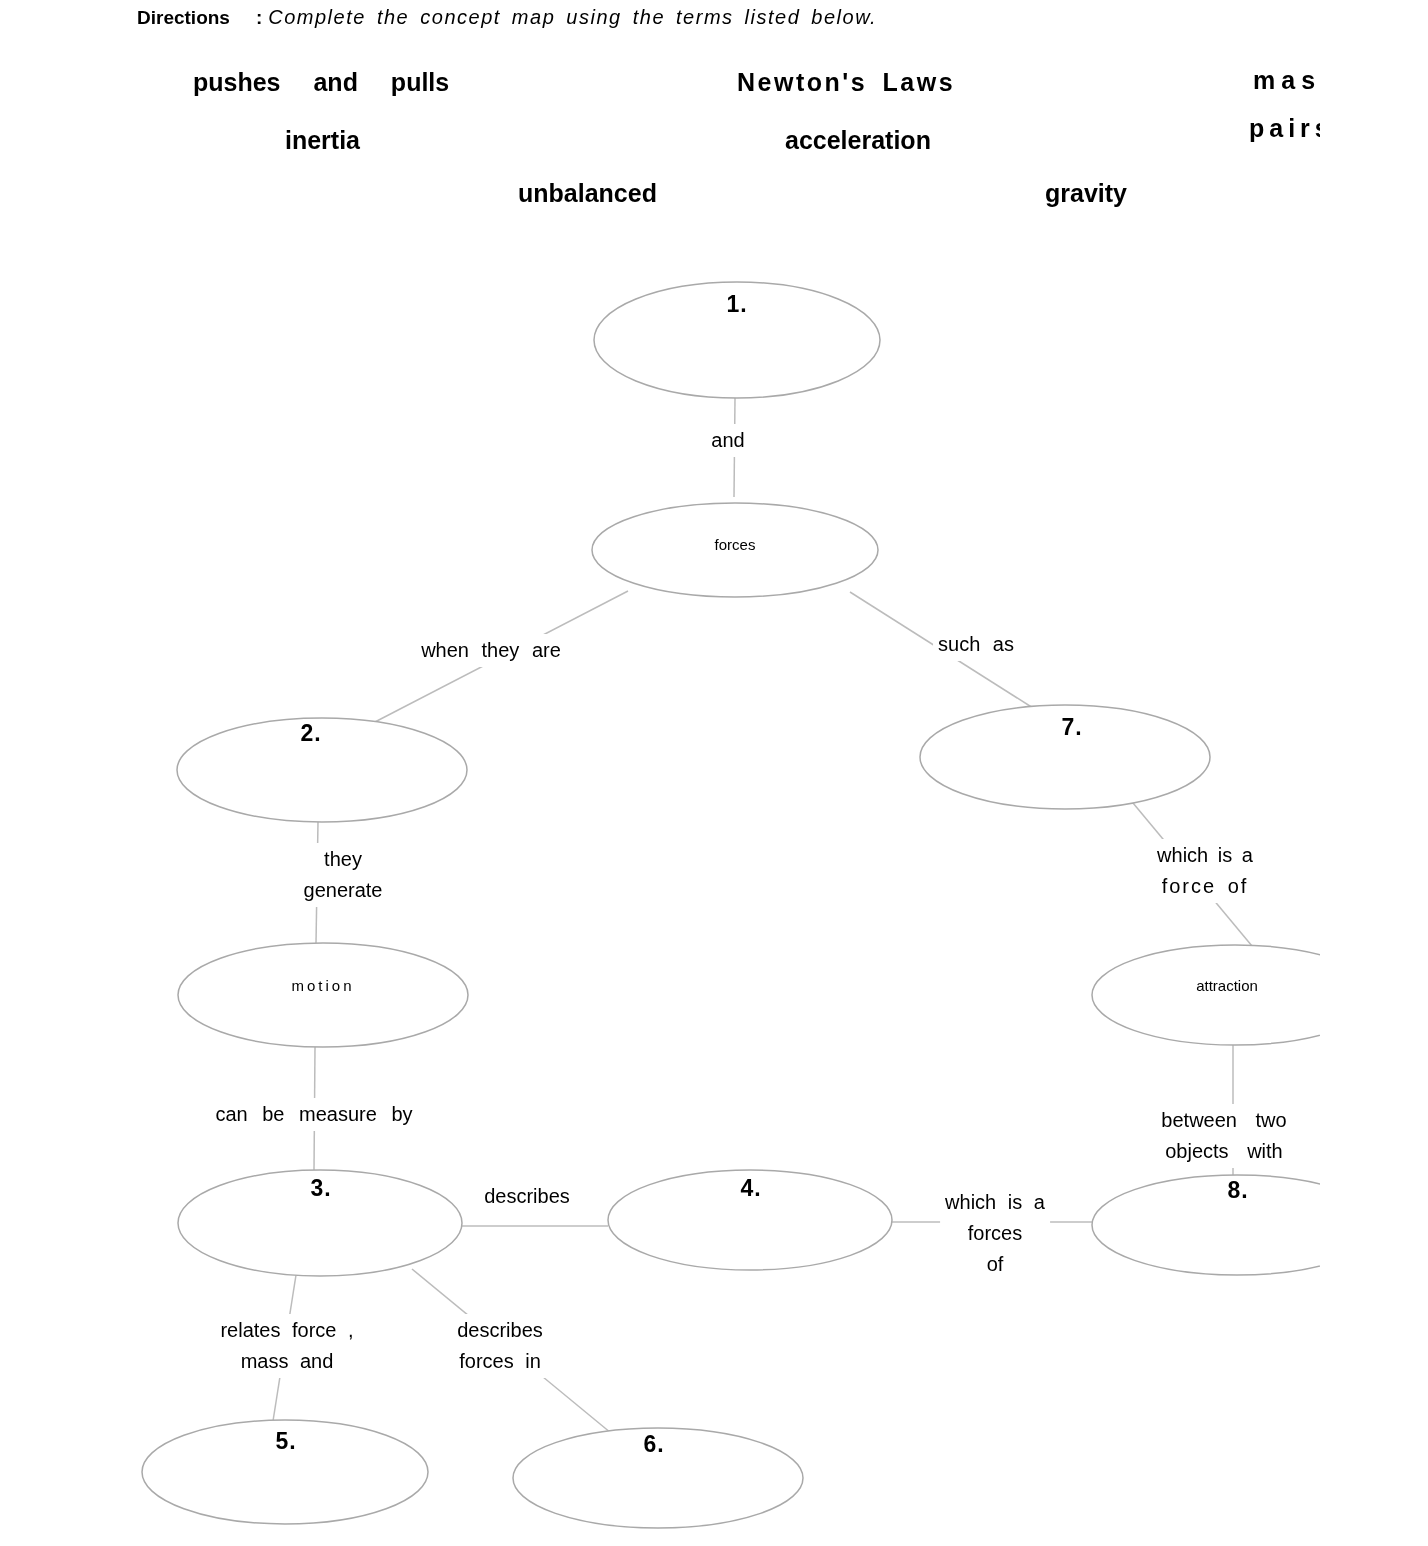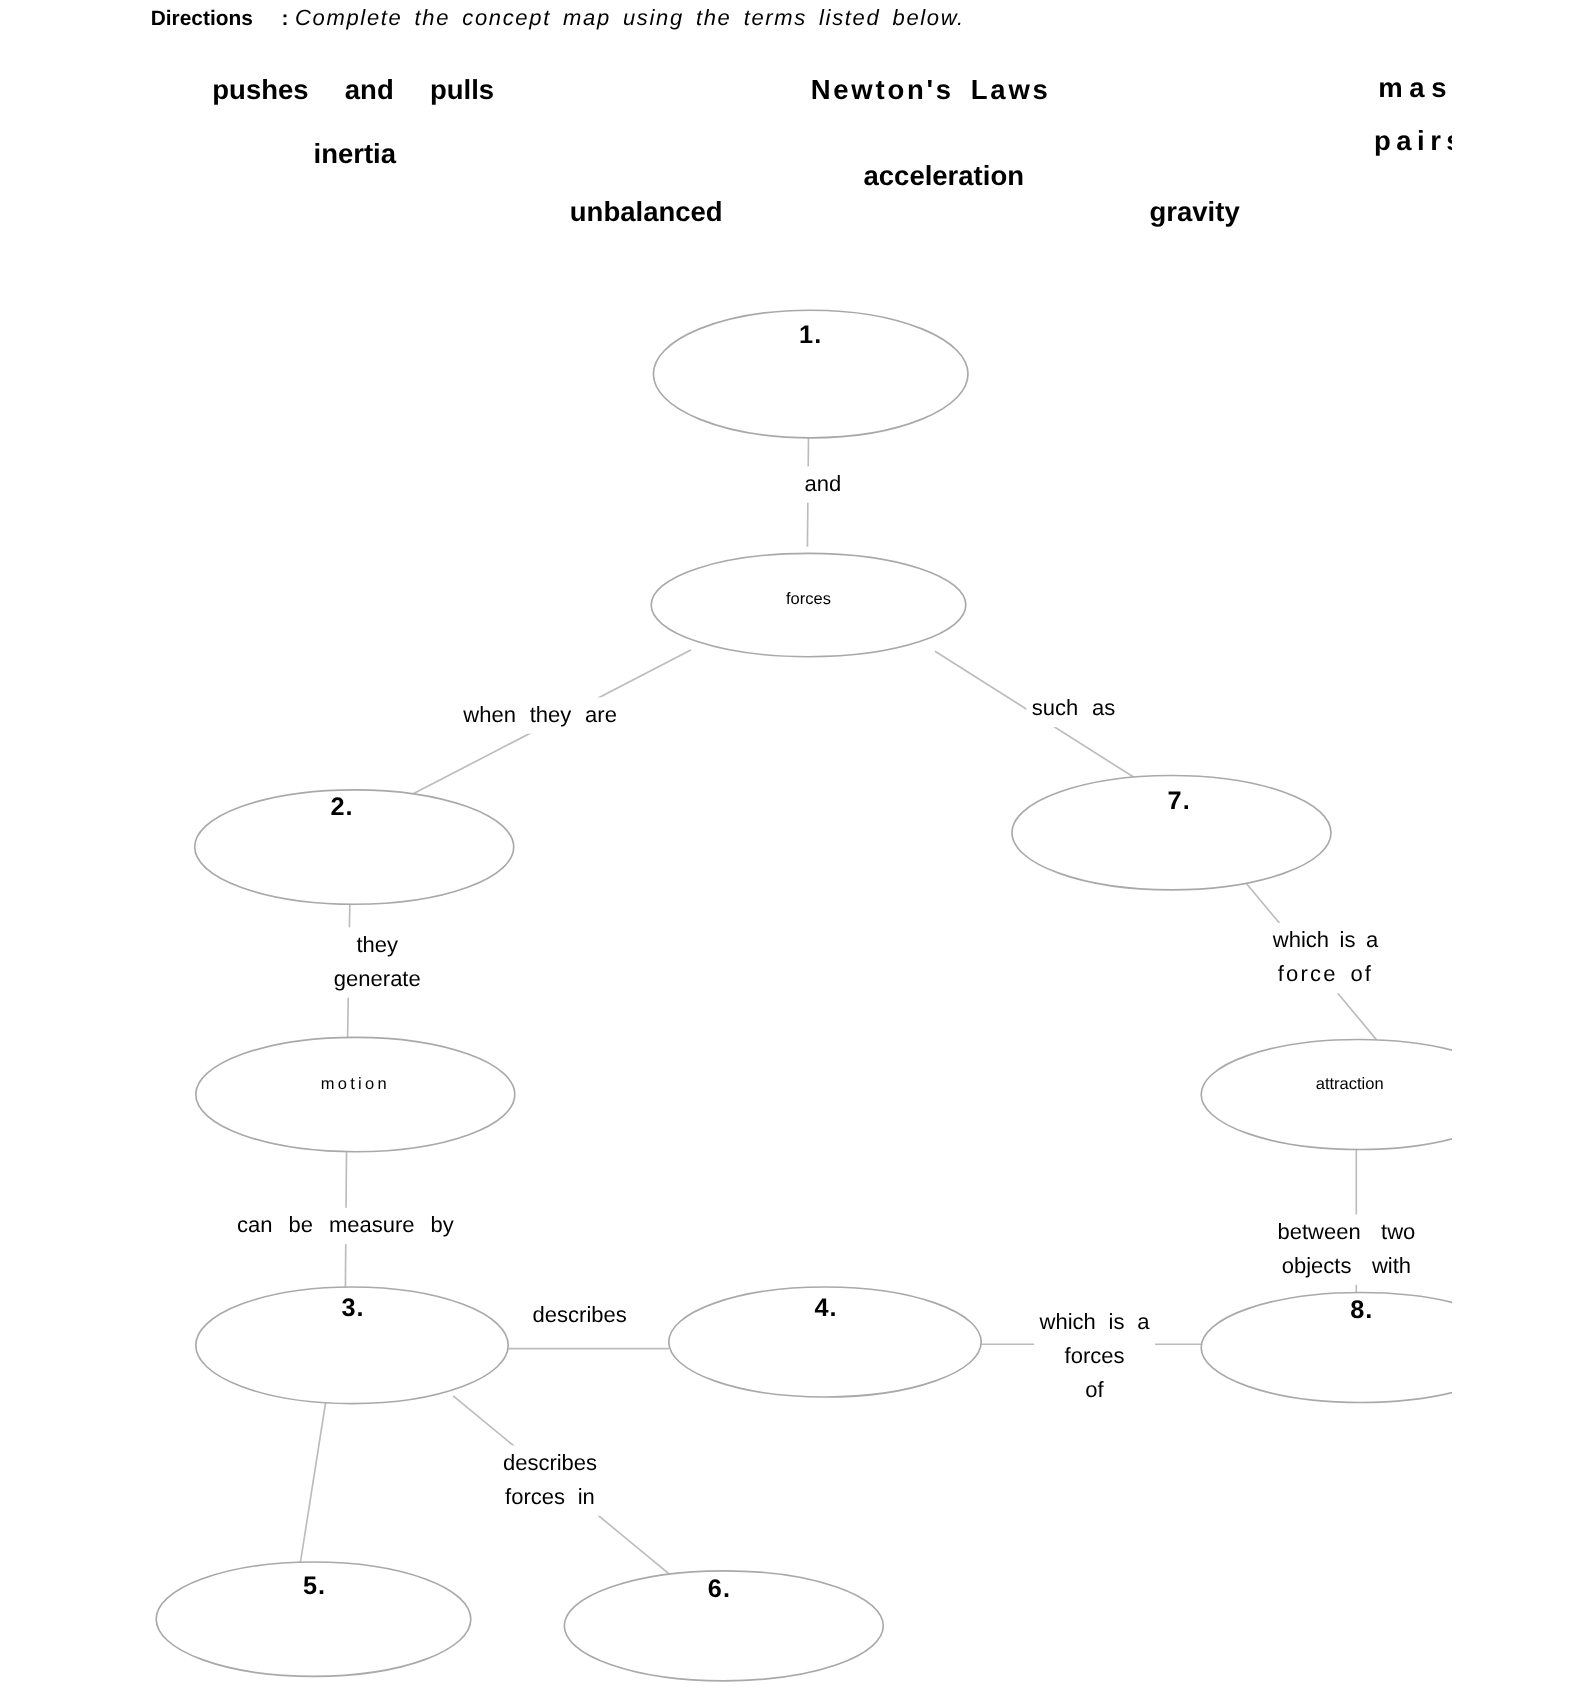--- a/index.html
+++ b/index.html
@@ -21,21 +21,21 @@
   .dir-label { font-weight: bold; }
   .dir-sep   { font-weight: bold; margin-left: 26px; }
   .dir-text  { font-style: italic; font-size: 20px; letter-spacing: 1.5px; word-spacing: 4px; margin-left: 6px; }
 
   
   .bank { font-weight: bold; font-size: 25px; }
   .bank-pushes   { left: 193px;  top: 68px;  word-spacing: 26px; }
   .bank-newtons  { left: 737px;  top: 68px;  letter-spacing: 2.5px; word-spacing: 6px; }
   .bank-mass     { left: 1253px; top: 66px;  letter-spacing: 6px; }
   .bank-inertia  { left: 285px;  top: 126px; }
-  .bank-accel    { left: 785px;  top: 126px; margin-top: 20px; }
+  .bank-accel    { left: 785px;  top: 126px; }
   .bank-pairs    { left: 1249px; top: 114px; letter-spacing: 5px; }
   .bank-unbal    { left: 518px;  top: 179px; }
   .bank-gravity  { left: 1045px; top: 179px; }
 
   
   .node-num  { font-weight: bold; font-size: 23px; letter-spacing: 1px; }
   .node-text { font-size: 15px; }
   .pos-n1   { left: 737px;  top: 291px; }
   .pos-forces { left: 735px; top: 536px; }
   .pos-n2   { left: 311px;  top: 720px; }
@@ -44,21 +44,21 @@
   .pos-attraction { left: 1227px; top: 977px; }
   .pos-n3   { left: 321px;  top: 1175px; }
   .pos-n4   { left: 751px;  top: 1175px; }
   .pos-n8   { left: 1238px; top: 1177px; }
   .pos-n5   { left: 286px;  top: 1428px; }
   .pos-n6   { left: 654px;  top: 1431px; }
 
   
   .conn { font-size: 20px; background: #ffffff; padding: 1px 5px; line-height: 31px; }
   .conn div { white-space: nowrap; }
-  .pos-and       { left: 728px;  top: 424px; margin-left: 20px; }
+  .pos-and       { left: 728px;  top: 424px; }
   .pos-when      { left: 491px;  top: 634px; word-spacing: 7px; }
   .pos-suchas    { left: 976px;  top: 628px; word-spacing: 7px; }
   .pos-generate  { left: 315px;  top: 843px; margin-left: 28px; }
   .pos-forceof   { left: 1205px; top: 839px; word-spacing: 4px; }
   .pos-forceof .sp { letter-spacing: 2px; }
   .pos-measureby { left: 314px;  top: 1098px; word-spacing: 9px; }
   .pos-between   { left: 1224px; top: 1104px; word-spacing: 13px; }
   .pos-describes { left: 527px;  top: 1180px; }
   .pos-measureof { left: 995px;  top: 1186px; word-spacing: 6px; }
   .pos-relates   { left: 287px;  top: 1314px; word-spacing: 6px; }
@@ -145,19 +145,23 @@
   </div>
 
   <div class="lbl centered conn pos-describes">describes</div>
 
   <div class="lbl centered conn pos-measureof">
     <div>which is a</div>
     <div>forces</div>
     <div>of</div>
   </div>
 
+  <div class="lbl centered conn pos-relates">
+    <div>relates force ,</div>
+    <div>mass and</div>
+  </div>
 
   <div class="lbl centered conn pos-descforce">
     <div>describes</div>
     <div>forces in</div>
   </div>
 
 </div>
 
 </body></html>

